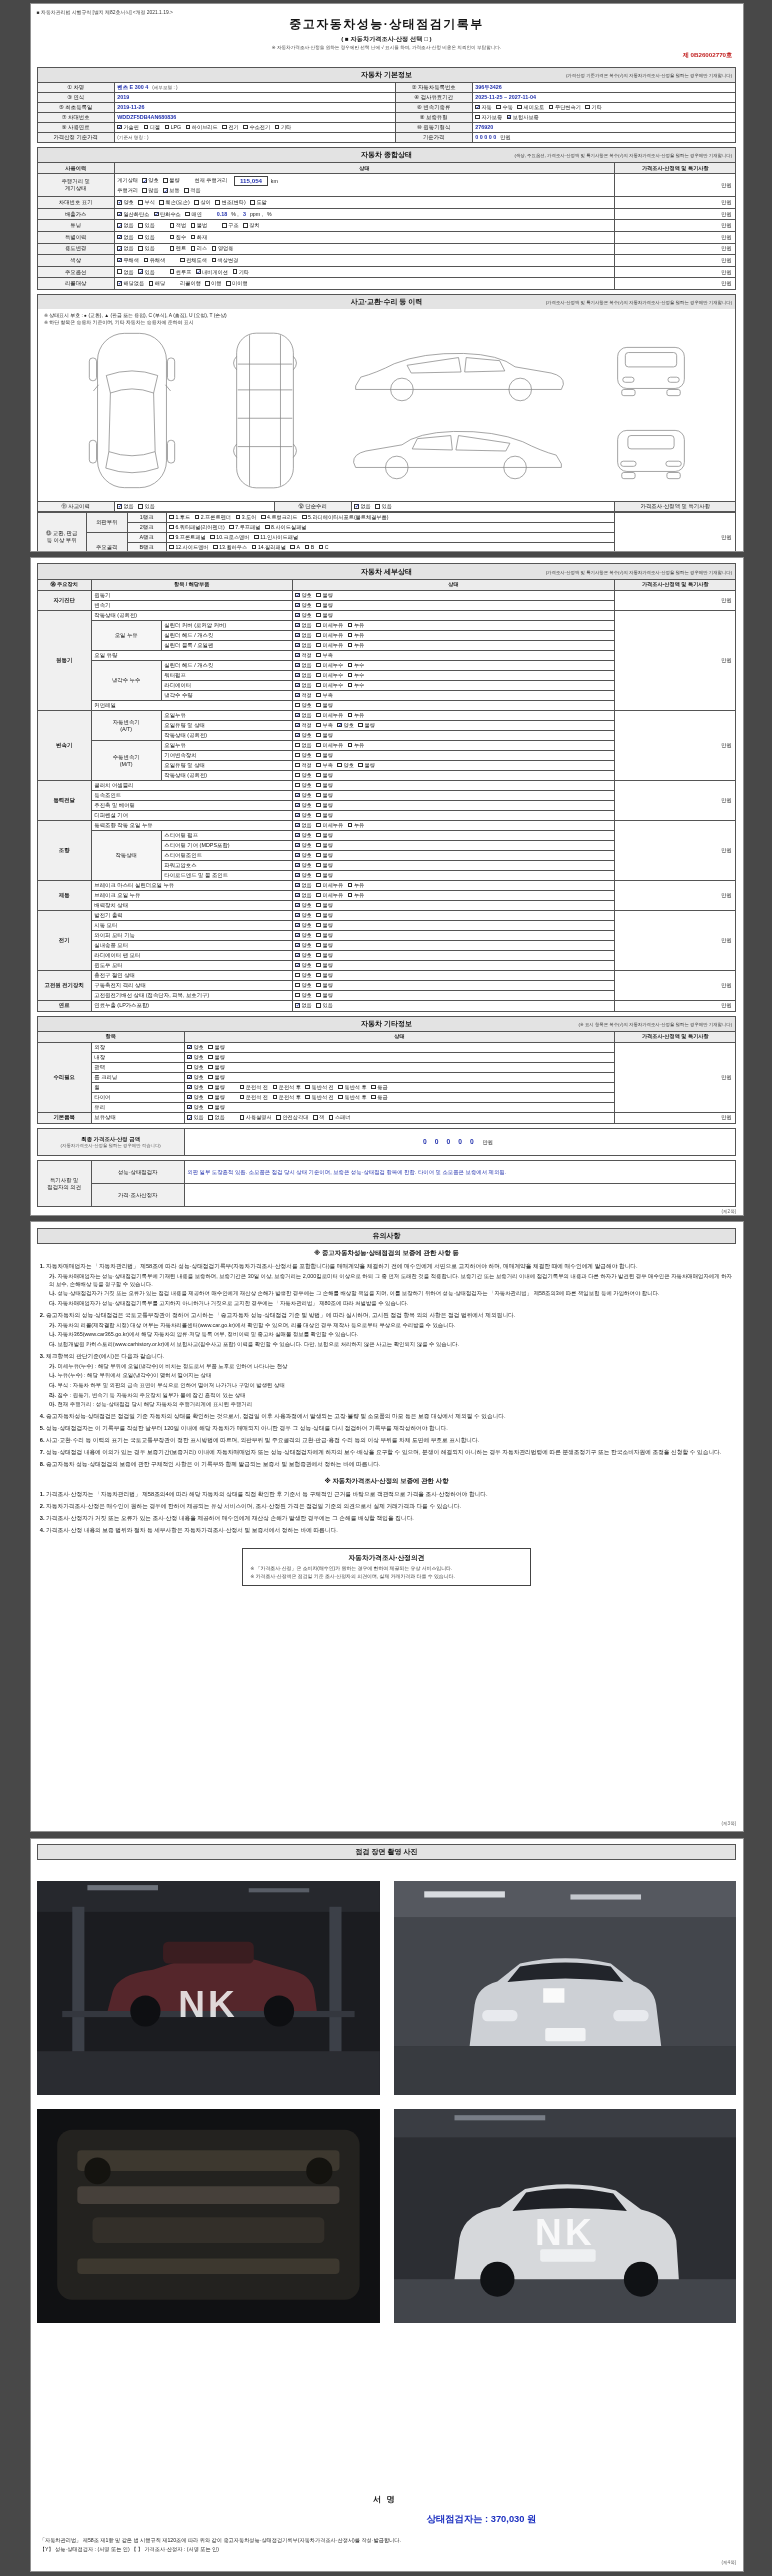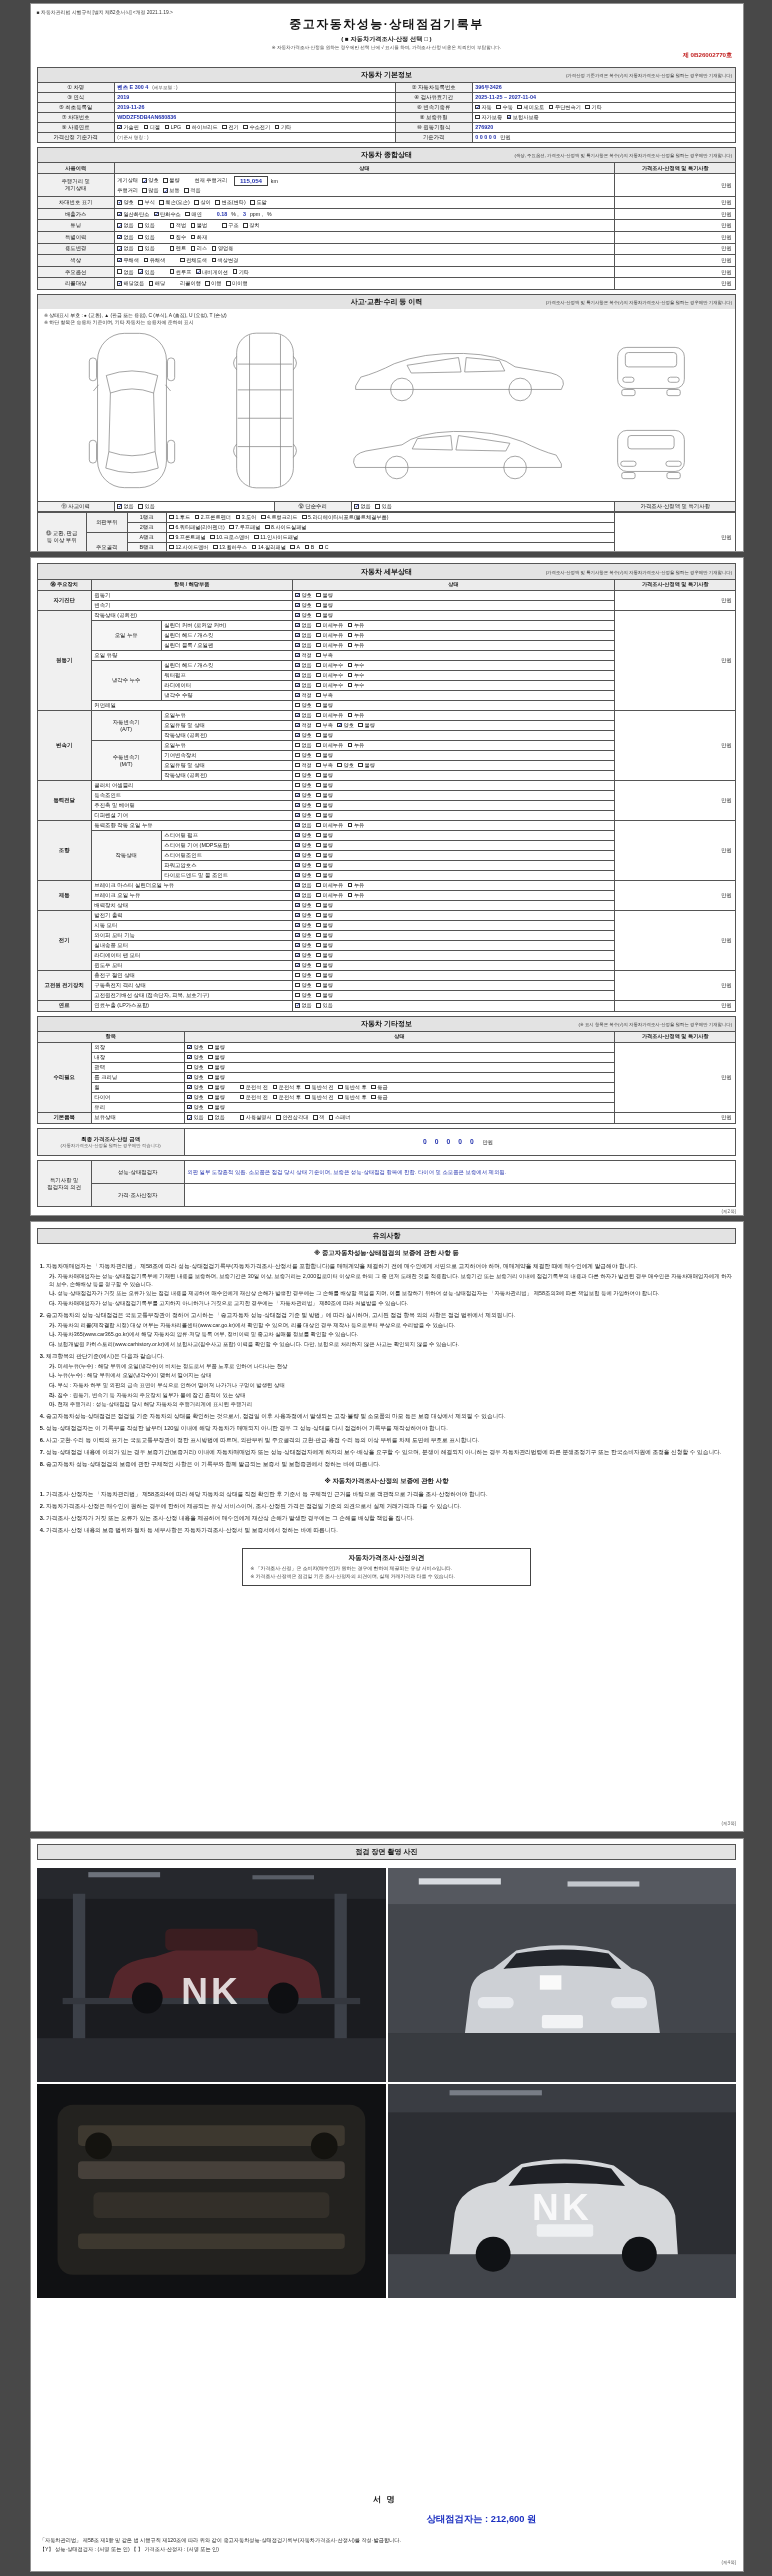--- a/index.html
+++ b/index.html
@@ -51,21 +51,21 @@
   
   .nhead{text-align:center;font-weight:bold;font-size:6.4px;margin:5.2px 0 3.1px}
   .nh2{margin-top:8.2px}
   .nitem{font-size:5.7px;line-height:1.5;margin-top:3.6px;padding:0 3.1px}
   .nsub{font-size:5.4px;line-height:1.5;margin-top:1.5px;padding:0 3.1px 0 12.4px;color:#1d1d1d}
   .nn{font-weight:bold}
   .obox{width:289px;margin:13.4px auto 0;border:0.8px solid #444;padding:4.6px 7.2px}
   .obox .otitle{text-align:center;font-weight:bold;font-size:6.7px;margin-bottom:2.6px}
   .obox .oline{font-size:4.9px;color:#333;line-height:1.5}
   
-  .photos{display:grid;grid-template-columns:1fr 1fr;gap:2px;margin-top:8px}
+  .photos{display:grid;grid-template-columns:1fr 1fr;gap:14px;margin-top:21px}
   .photo{height:214px;position:relative;overflow:hidden;background:#222}
   .photo svg{display:block;width:100%;height:100%}
   .overlay{position:absolute;left:50%;top:58%;transform:translate(-50%,-50%);font-size:37px;font-weight:bold;color:rgba(255,255,255,.82);letter-spacing:3.1px;pointer-events:none}
   
   .signblock{margin-top:auto}
   .signtitle{text-align:center;font-weight:bold;font-size:8.2px;letter-spacing:5.2px;margin-bottom:8.2px}
   .premium{text-align:center;transform:translateX(95px);font-size:9.3px;font-weight:bold;color:#1b2fc0;margin-bottom:9.3px}
   .signline{font-size:5.2px;color:#222;padding:1px 3.1px;line-height:1.5}
 </style>
 </head>
@@ -909,21 +909,21 @@
           <rect x="290" y="272" width="110" height="24" rx="4" fill="#eef0f2"></rect>
         </svg>
         <span class="overlay">NK</span>
       </div>
     </div>
 
     <div class="signblock">
       <div class="signtitle">서명</div>
       <div class="premium">
         <span>상태점검자는 :</span>
-        <span>212,600</span>
+        <span>370,030</span>
         <span>원</span>
       </div>
       <div class="signline">「자동차관리법」 제58조 제1항 및 같은 법 시행규칙 제120조에 따라 위와 같이 중고자동차성능·상태점검기록부(자동차가격조사·산정서)를 작성·발급합니다.</div>
       <div class="signline">【Y】 성능·상태점검자 : (서명 또는 인)      【 】 가격조사·산정자 : (서명 또는 인)</div>
       <div class="pfoot" style="margin-top:3.1px">(제4쪽)</div>
     </div>
   </div>
 
 </div>
 

